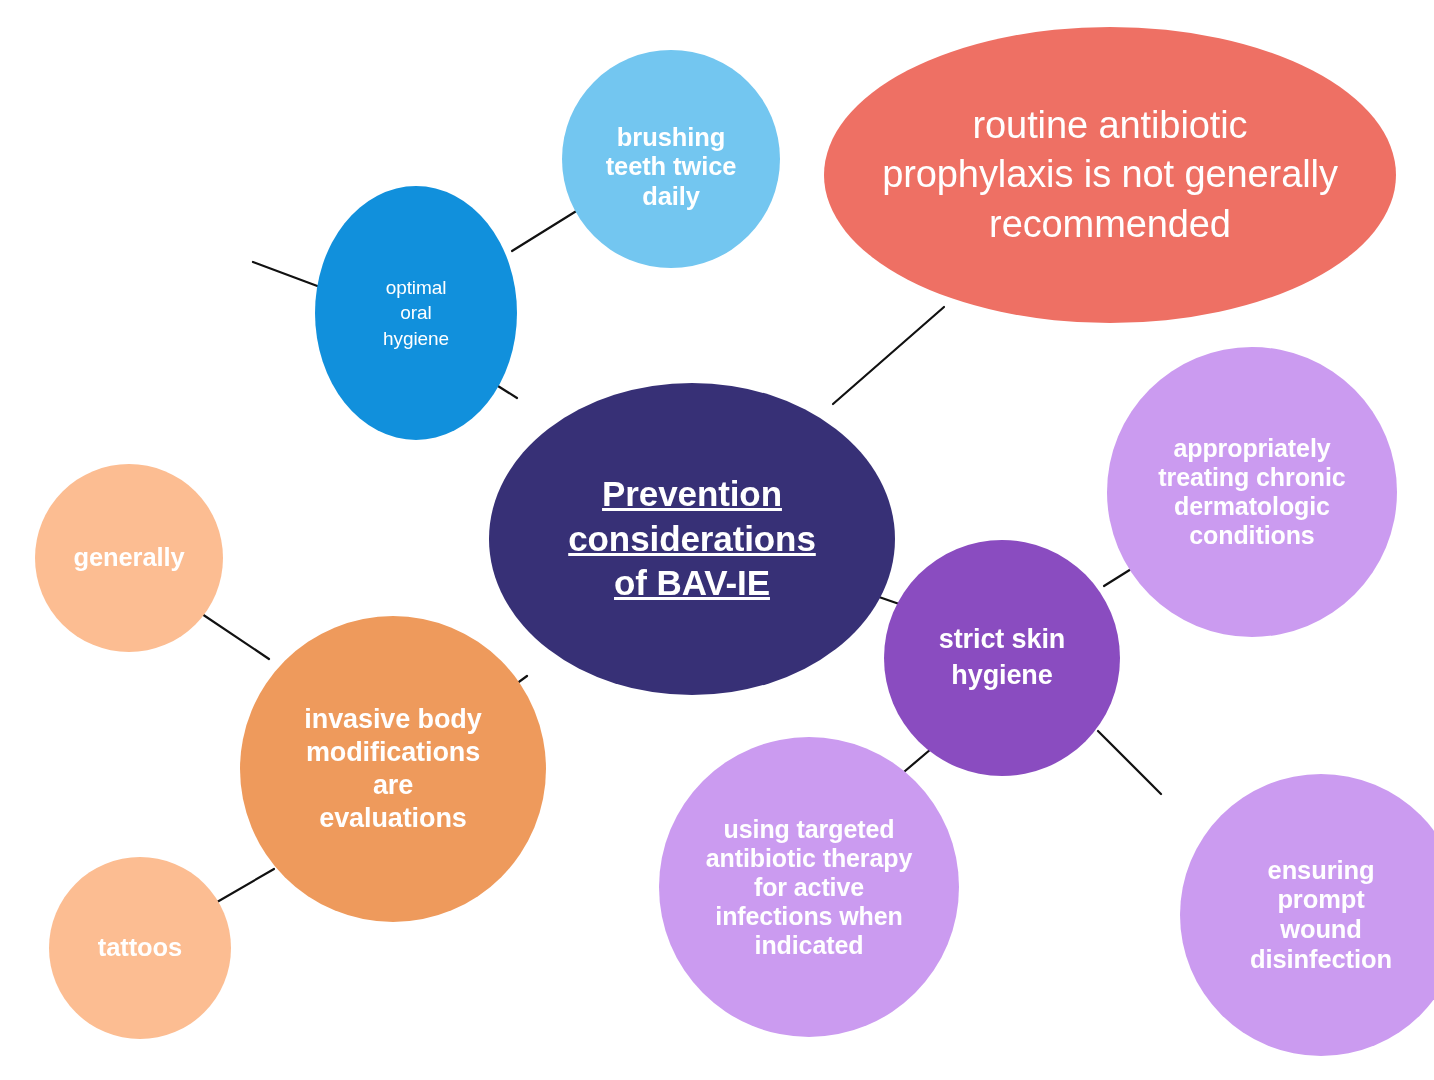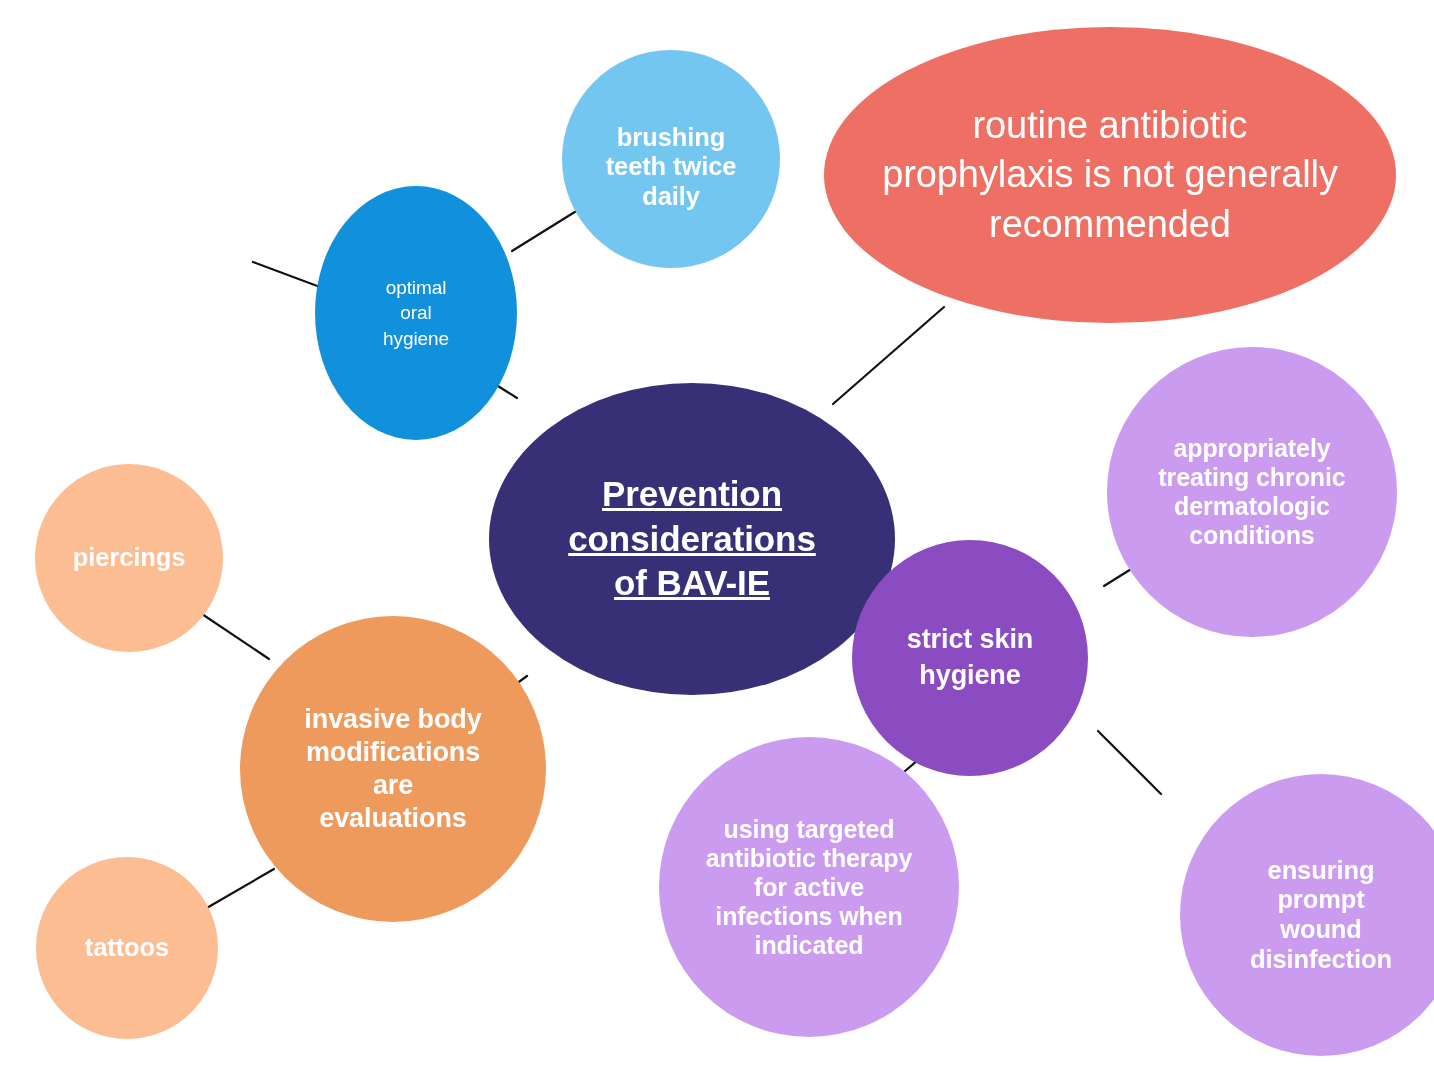--- a/index.html
+++ b/index.html
@@ -61,33 +61,33 @@
 
   #node-brushing     { left: 562px;  top: 50px;   width: 218px;  height: 218px;  }
   #node-brushing .label { font-size: 25.5px; margin-top: 16px; }
 
   #node-prophylaxis  { left: 824px;  top: 27px;   width: 572px;  height: 296px;  }
   #node-prophylaxis .label { font-size: 38px; line-height: 1.3; }
 
   #node-derm         { left: 1107px; top: 347px;  width: 290px;  height: 290px;  }
   #node-derm .label  { font-size: 25px; }
 
-  #node-skin         { left: 852px;  top: 540px;  width: 236px;  height: 236px;  }
+  #node-skin         { left: 884px;  top: 540px;  width: 236px;  height: 236px;  }
   #node-skin .label  { font-size: 27px; line-height: 1.32; }
 
   #node-targeted     { left: 659px;  top: 737px;  width: 300px;  height: 300px;  }
   #node-targeted .label { font-size: 25px; }
 
   #node-wound        { left: 1180px; top: 774px;  width: 282px;  height: 282px;  }
   #node-wound .label { font-size: 25.5px; }
 
   #node-piercings    { left: 35px;   top: 464px;  width: 188px;  height: 188px;  }
   #node-piercings .label { font-size: 25.5px; }
 
-  #node-tattoos      { left: 36px;   top: 857px;  width: 182px;  height: 182px;  }
+  #node-tattoos      { left: 49px;   top: 857px;  width: 182px;  height: 182px;  }
   #node-tattoos .label { font-size: 25.5px; }
 
   #node-invasive     { left: 240px;  top: 616px;  width: 306px;  height: 306px;  }
   #node-invasive .label { font-size: 27px; line-height: 1.22; }
 </style>
 </head>
 <body>
 
 <div id="mindmap">
 
@@ -153,21 +153,21 @@
   </div>
 
   <div class="node w-bold" id="node-wound" style="background:#cb9bf0">
     <span class="label">ensuring
 prompt
 wound
 disinfection</span>
   </div>
 
   <div class="node w-bold" id="node-piercings" style="background:#fcbd92">
-    <span class="label">piercings</span>
+    <span class="label">generally</span>
   </div>
 
   <div class="node w-bold" id="node-tattoos" style="background:#fcbd92">
     <span class="label">tattoos</span>
   </div>
 
   <div class="node w-bold" id="node-invasive" style="background:#ee9a5c">
     <span class="label">invasive body
 modifications
 are

